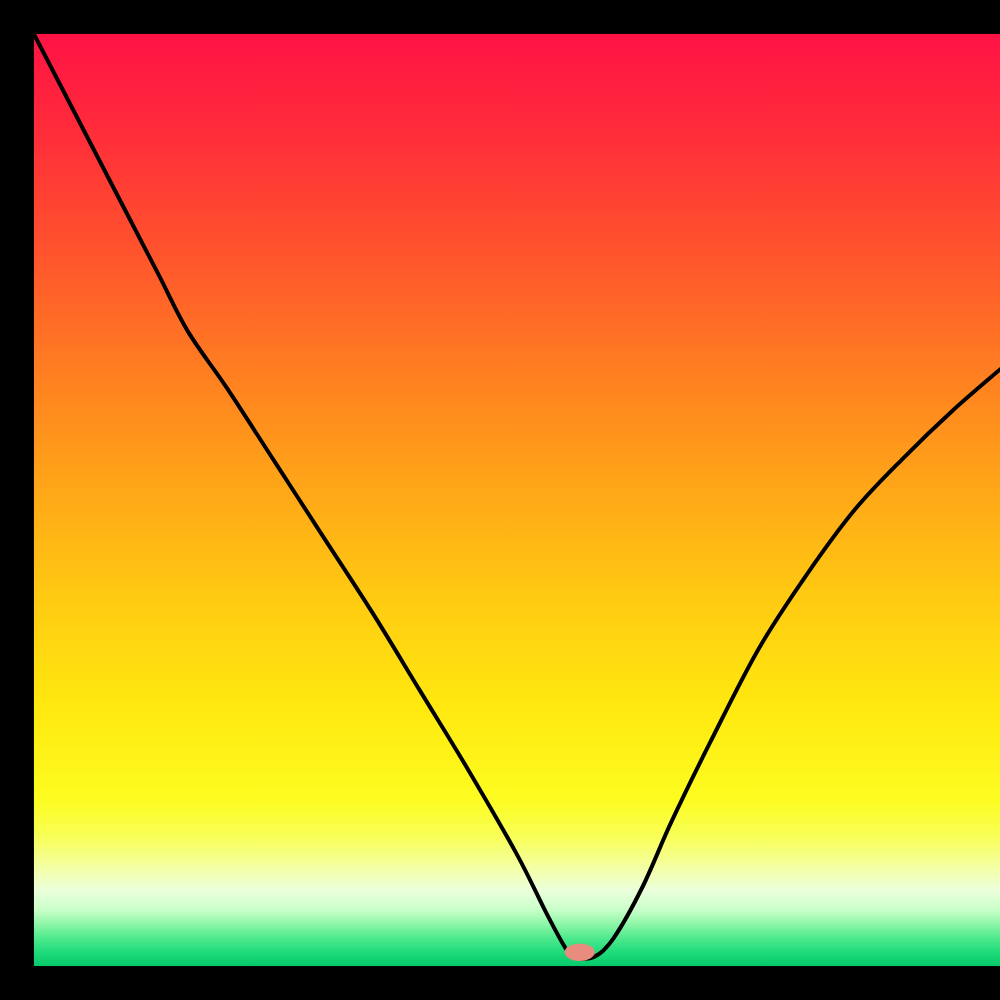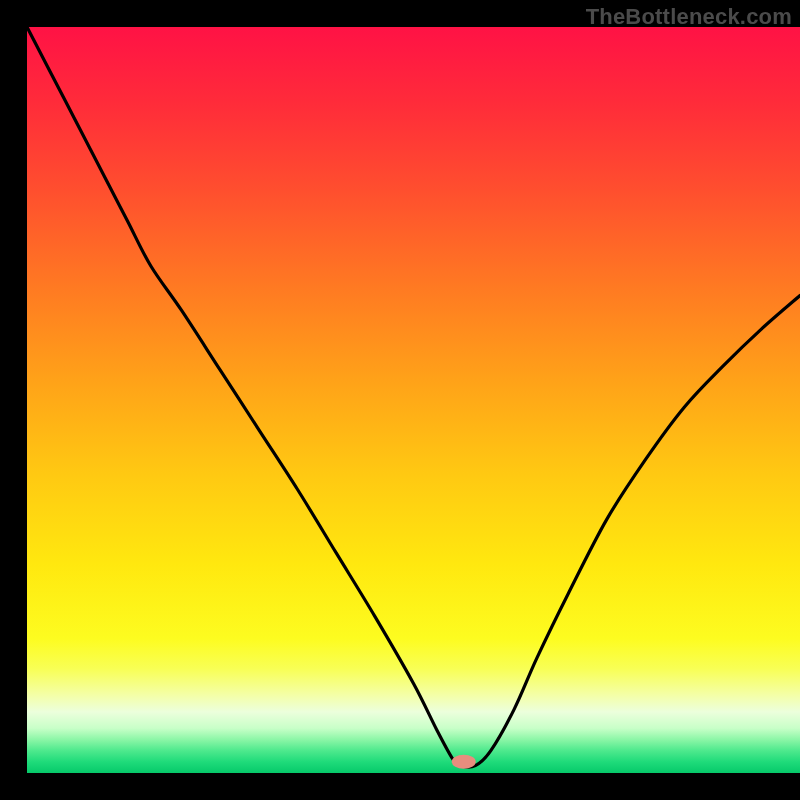--- a/index.html
+++ b/index.html
@@ -63,14 +63,13 @@
 
     <path id="curve-path" d="M 27.00 27.00 C 33.44 39.43, 52.77 76.73, 65.65 101.60 C 78.53 126.47, 93.99 156.31, 104.30 176.20 C 114.61 196.09, 119.76 206.04, 127.49 220.96 C 135.22 235.88, 141.66 250.80, 150.68 265.72 C 159.70 280.64, 170.01 293.07, 181.60 310.48 C 193.20 327.89, 207.37 350.27, 220.25 370.16 C 233.13 390.05, 246.02 409.95, 258.90 429.84 C 271.78 449.73, 284.67 469.00, 297.55 489.52 C 310.43 510.03, 323.32 531.79, 336.20 552.93 C 349.08 574.07, 361.97 594.58, 374.85 616.34 C 387.73 638.10, 403.19 664.58, 413.50 683.48 C 423.81 702.38, 430.25 717.30, 436.69 729.73 C 443.13 742.17, 448.29 752.11, 452.15 758.08 C 456.02 764.05, 456.02 764.30, 459.88 765.54 C 463.75 766.78, 470.19 768.03, 475.34 765.54 C 480.49 763.05, 484.36 759.94, 490.80 750.62 C 497.24 741.30, 506.26 725.13, 513.99 709.59 C 521.72 694.05, 528.16 676.64, 537.18 657.37 C 546.20 638.10, 556.50 616.96, 568.10 593.96 C 579.69 570.96, 593.87 541.74, 606.75 519.36 C 619.63 496.98, 632.52 478.33, 645.40 459.68 C 658.28 441.03, 671.17 423.00, 684.05 407.46 C 696.93 391.92, 709.82 379.48, 722.70 366.43 C 735.58 353.37, 748.47 340.94, 761.35 329.13 C 774.23 317.32, 793.56 301.15, 800.00 295.56" fill="none" stroke="#000" stroke-width="3.2" stroke-linecap="round" stroke-linejoin="round"></path>
 
     <ellipse id="min-marker" cx="463.74499999999995" cy="761.81" rx="12" ry="7" fill="#e88d7e"></ellipse>
 
     <rect x="0" y="0" width="800" height="27" fill="#000"></rect>
     <rect x="0" y="773" width="800" height="27" fill="#000"></rect>
     <rect x="0" y="0" width="27" height="800" fill="#000"></rect>
   </svg>
 
-  <div class="watermark">TheBottleneck.com</div>
 </div>
 
 </body></html>

